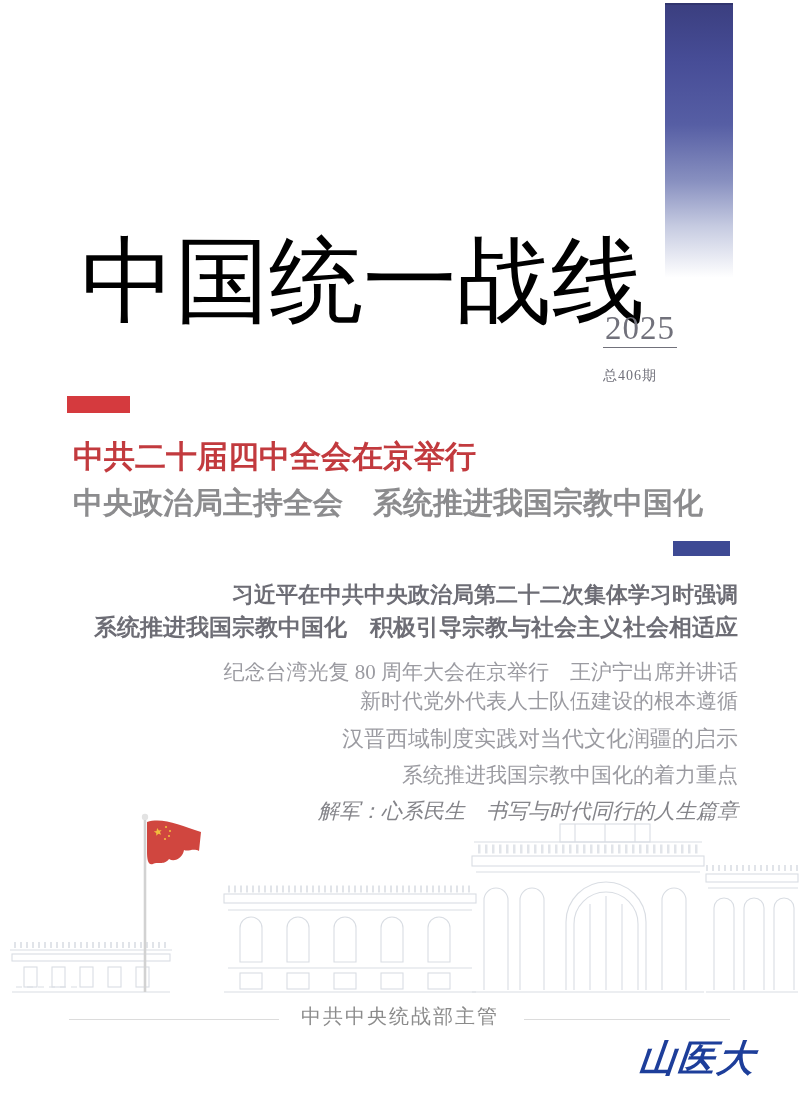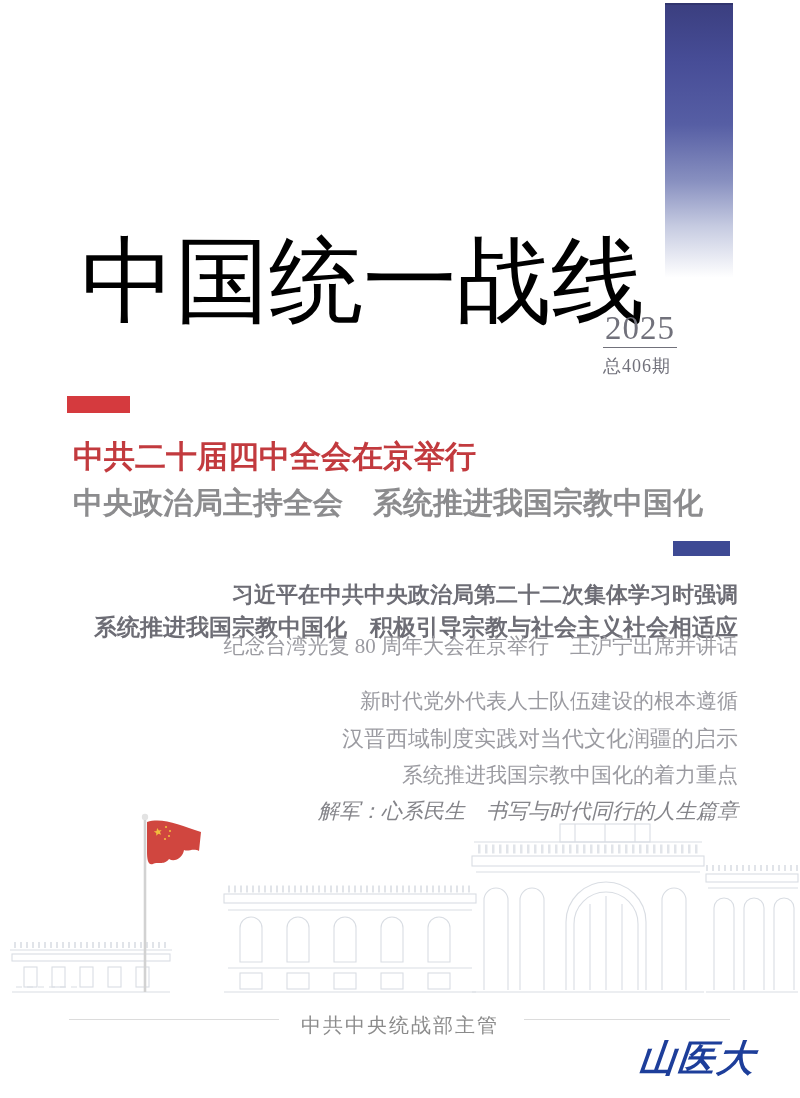--- a/index.html
+++ b/index.html
@@ -22,21 +22,21 @@
     left:81px;top:168px;width:580px;
     font-size:94px;line-height:1.08;font-weight:400;
     color:#000000;letter-spacing:0px;white-space:nowrap;
   }
 
   
   .issue{left:596px;top:308px;display:flex;align-items:flex-start;color:#71717b;}
   .issue-number{font-size:66px;line-height:0.95;font-weight:400;}
   .issue-right{margin-left:7px;margin-top:4px;}
   .issue-year{font-size:33px;line-height:1.0;letter-spacing:1px;border-bottom:1.5px solid #71717b;padding:0 2px 2px 2px;}
-  .issue-total{font-size:18px;line-height:1.15;letter-spacing:1px;margin-top:8px;white-space:nowrap;}
+  .issue-total{font-size:14px;line-height:1.15;letter-spacing:1px;margin-top:20px;white-space:nowrap;}
 
   
   .red-bar{left:67px;top:396px;width:63px;height:17px;background:#d53a3e;}
   .blue-bar{left:673px;top:541px;width:57px;height:15px;background:#3e4a94;}
 
   
   .headline{left:73px;top:436px;font-size:31px;font-weight:700;color:#c23a3e;white-space:nowrap;}
   .subheadline{left:73px;top:483px;font-size:30px;font-weight:600;color:#8c8c8e;white-space:nowrap;}
 
   
@@ -44,21 +44,21 @@
   .toc-featured{font-weight:700;color:#6d6d75;}
   .toc-item{font-weight:400;color:#9b9ba1;}
   .toc-script{font-style:italic;color:#85858a;}
 
   
   .building{left:0;top:804px;width:800px;height:192px;}
 
   
   .publisher{left:0;top:1003px;width:800px;text-align:center;font-size:20px;
     color:#8b8b8b;letter-spacing:2px;font-weight:500;
-    font-family:"Liberation Sans","DejaVu Sans",sans-serif;margin-top:9px;}
+    font-family:"Liberation Sans","DejaVu Sans",sans-serif;}
   .rule{top:1019px;height:1px;background:#dcdcdc;}
   .rule-left{left:69px;width:210px;}
   .rule-right{left:524px;width:206px;}
 
   .logo{right:44px;top:1034px;font-size:37px;font-weight:700;font-style:italic;
     color:#1d3e9a;transform:skewX(-6deg);letter-spacing:2px;white-space:nowrap;}
 </style>
 </head>
 <body>
 
@@ -75,21 +75,21 @@
 
 <div class="abs red-bar"></div>
 
 <div class="abs headline">中共二十届四中全会在京举行</div>
 <div class="abs subheadline">中央政治局主持全会　系统推进我国宗教中国化</div>
 
 <div class="abs blue-bar"></div>
 
 <div class="abs toc-line toc-featured" style="top:580px;font-size:22px;">习近平在中共中央政治局第二十二次集体学习时强调</div>
 <div class="abs toc-line toc-featured" style="top:612px;font-size:23px;">系统推进我国宗教中国化　积极引导宗教与社会主义社会相适应</div>
-<div class="abs toc-line toc-item" style="top:632px;font-size:21px;">纪念台湾光复 80 周年大会在京举行　王沪宁出席并讲话</div>
+<div class="abs toc-line toc-item" style="top:658px;font-size:21px;">纪念台湾光复 80 周年大会在京举行　王沪宁出席并讲话</div>
 <div class="abs toc-line toc-item" style="top:687px;font-size:21px;">新时代党外代表人士队伍建设的根本遵循</div>
 <div class="abs toc-line toc-item" style="top:724px;font-size:22px;">汉晋西域制度实践对当代文化润疆的启示</div>
 <div class="abs toc-line toc-item" style="top:761px;font-size:21px;">系统推进我国宗教中国化的着力重点</div>
 <div class="abs toc-line toc-script" style="top:797px;font-size:21px;">解军：心系民生　书写与时代同行的人生篇章</div>
 
 <svg class="abs building" viewBox="0 0 800 192">
   <g stroke="#d9dde3" stroke-width="1.1" fill="none">
 
     <line x1="10" y1="146" x2="172" y2="146"></line>
     <rect x="12" y="150" width="158" height="7"></rect>

